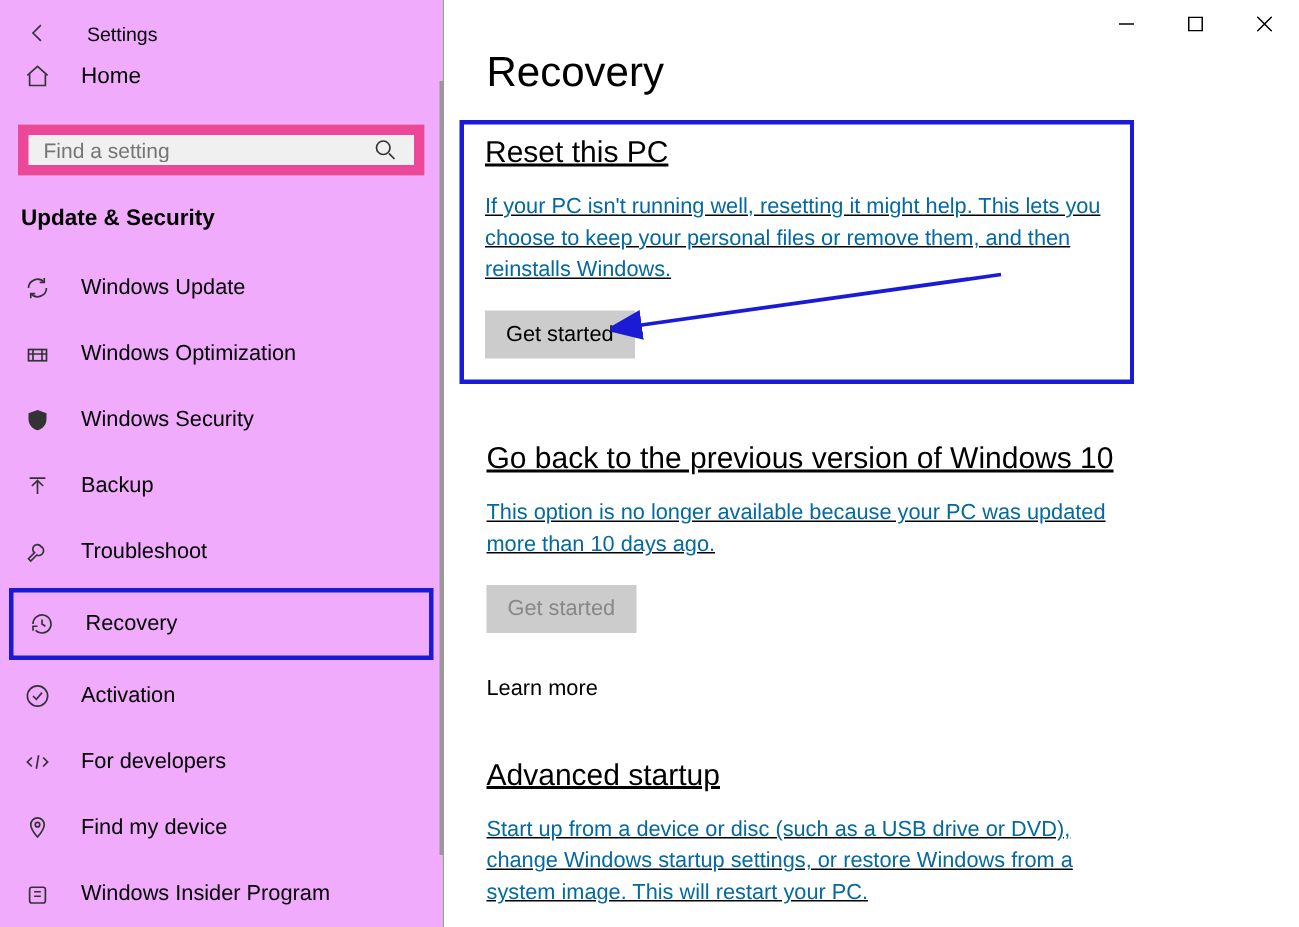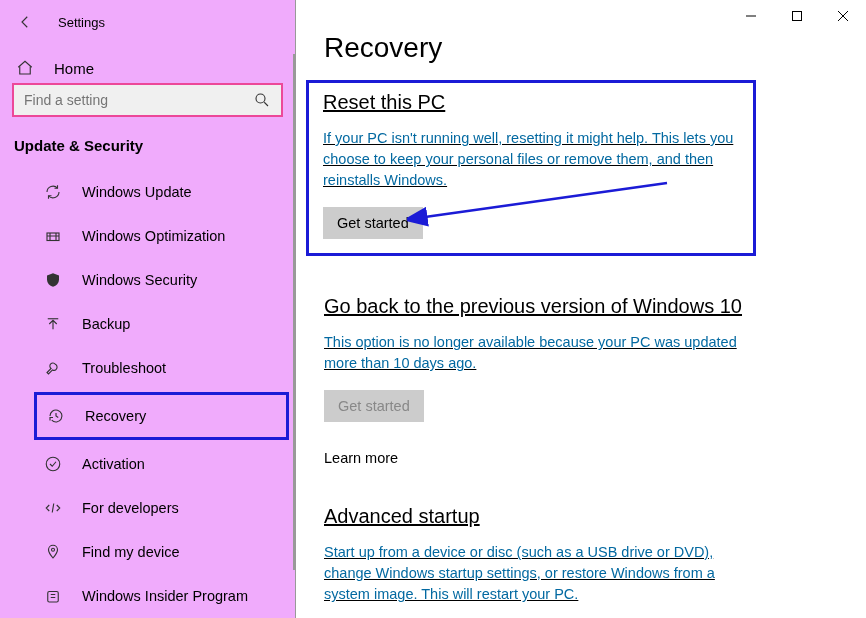--- a/index.html
+++ b/index.html
@@ -6,30 +6,30 @@
     body { font-family: "Segoe UI", Tahoma, sans-serif; font-size: 14px; color: #000; background: #fff; width: 866px; height: 618px; overflow: hidden; }
     
     .window { display: flex; height: 100%; }
     
     
     .sidebar { width: 295px; background: #f0abfc; display: flex; flex-direction: column; padding-top: 8px; }
     
     .titlebar-left { display: flex; align-items: center; height: 36px; padding-left: 16px; gap: 24px; }
     .app-title { font-size: 13px; }
     
-    .home-row { display: flex; align-items: flex-end; height: 44px; padding-left: 16px; gap: 20px; margin-top: 6px; margin-bottom: 6px; }
+    .home-row { display: flex; align-items: flex-start; height: 44px; padding-left: 16px; gap: 20px; margin-top: 6px; margin-bottom: 6px; }
     .home-label { font-size: 15px; }
     
     .search-wrap { margin: 0 12px 10px 12px; }
-    .search-box { display: flex; align-items: center; border: 2px solid #ec4899; background: #f0f0f0; height: 34px; padding: 0 10px; justify-content: space-between; }
+    .search-box { display: flex; align-items: center; border: 7px solid #ec4899; background: #f0f0f0; height: 34px; padding: 0 10px; justify-content: space-between; }
     .search-input { background: transparent; border: none; outline: none; font-size: 14px; color: #666; flex: 1; }
     
     .section-header { font-weight: 700; font-size: 15px; padding: 10px 14px 16px 14px; }
     
-    .nav-list { display: flex; flex-direction: column; padding-left: 28px; }
+    .nav-list { display: flex; flex-direction: column; }
     .nav-item { display: flex; align-items: center; height: 44px; padding-left: 16px; gap: 20px; cursor: pointer; }
     .nav-item .nav-label { font-size: 14.5px; }
     
     .nav-item.highlight-box { border: 3px solid #1b1bd6; margin: 2px 6px 2px 6px; padding-left: 10px; height: 48px; }
     
     .icon { width: 18px; height: 18px; display: inline-flex; align-items: center; justify-content: center; color: #333; flex-shrink: 0; }
     .icon svg { width: 18px; height: 18px; stroke: currentColor; fill: none; stroke-width: 1.5; }
     
     
     .main { flex: 1; background: #fff; display: flex; flex-direction: column; position: relative; }

